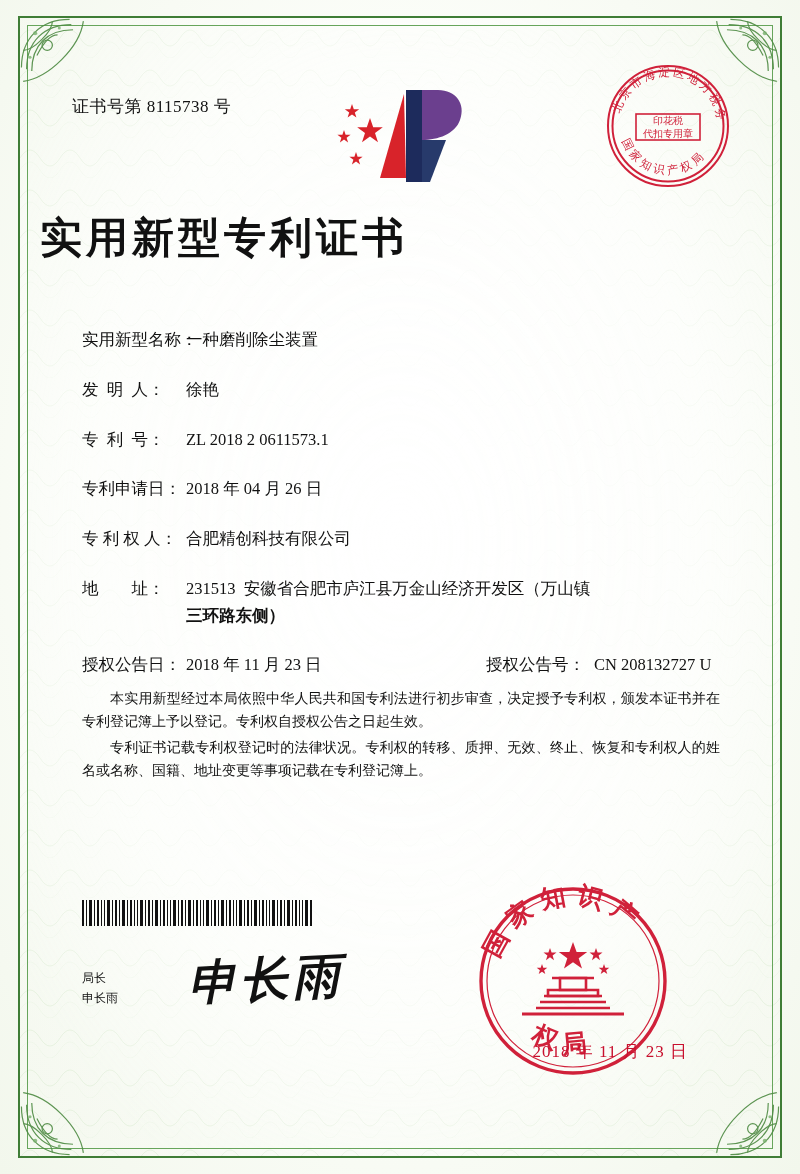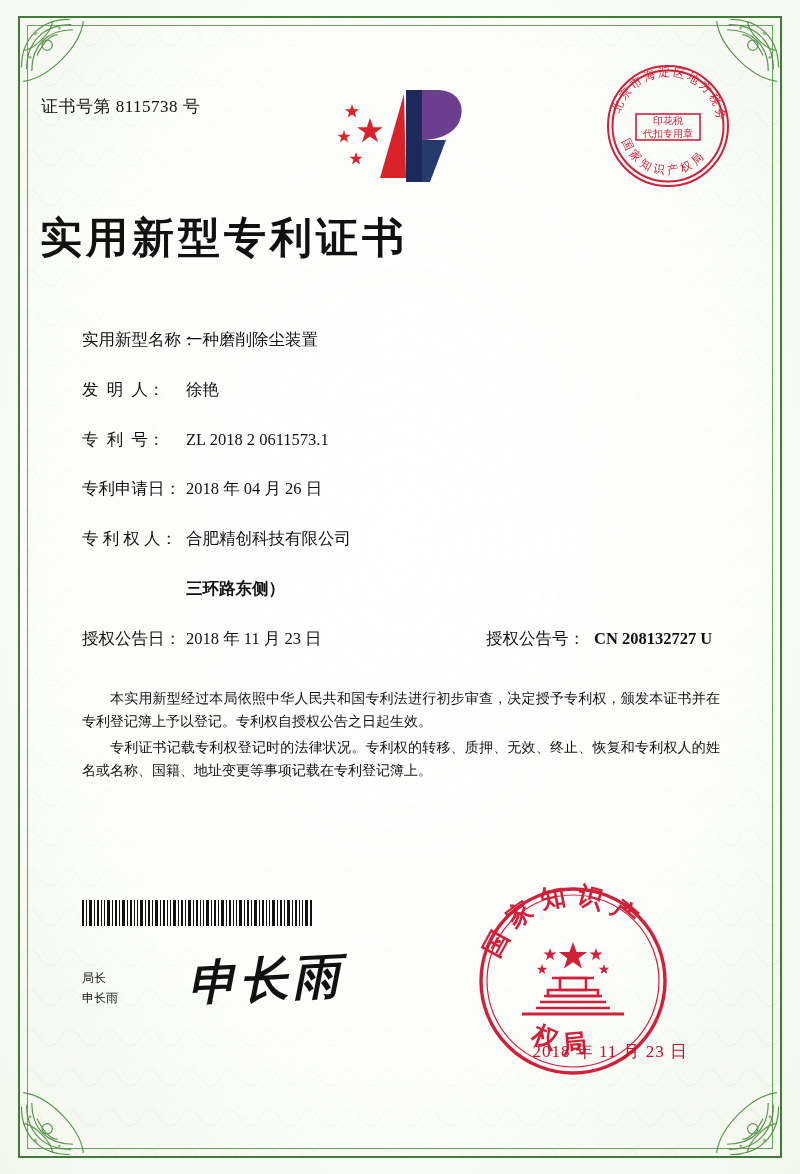--- a/index.html
+++ b/index.html
@@ -47,21 +47,21 @@
   .corner.br { right: 18px; bottom: 16px; transform: scale(-1,-1); }
 
   
   .content {
     position: absolute;
     left: 40px; top: 40px; right: 40px; bottom: 40px;
   }
 
   .cert-no {
     position: absolute;
-    left: 1px;
+    left: 32px;
     top: 55px;
     font-size: 17px;
     color: #111;
     letter-spacing: .5px;
     font-family: "Liberation Serif", serif;
     text-align: right;
   }
 
   
   .logo {
@@ -118,21 +118,21 @@
   .field-value {
     flex: 1;
     white-space: pre-wrap;
   }
   .field-row.two-col .field-value { flex: 0 0 300px; }
   .field-label2 {
     width: 108px;
     flex: 0 0 108px;
     white-space: pre;
   }
-  .field-value2 { flex: 1; font-weight: bold; }
+  .field-value2 { flex: 1; }
   .addr-line2 {
     margin-left: 104px;
     margin-top: 2px;
     font-weight: bold;
   }
 
   
   .paras {
     position: absolute;
     top: 648px;
@@ -359,20 +359,24 @@
         <div class="field-label">专利申请日：</div>
         <div class="field-value">2018 年 04 月 26 日</div>
       </div>
 
       <div class="field-row">
         <div class="field-label">专 利 权 人：</div>
         <div class="field-value">合肥精创科技有限公司</div>
       </div>
 
       <div style="margin-bottom:25px;">
+        <div class="field-row" style="margin-bottom:0;">
+          <div class="field-label">地        址：</div>
+          <div class="field-value">231513  安徽省合肥市庐江县万金山经济开发区（万山镇</div>
+        </div>
         <div class="addr-line2">三环路东侧）</div>
       </div>
 
       <div class="field-row two-col">
         <div class="field-label">授权公告日：</div>
         <div class="field-value">2018 年 11 月 23 日</div>
         <div class="field-label2">授权公告号：</div>
         <div class="field-value2">CN 208132727 U</div>
       </div>
 

